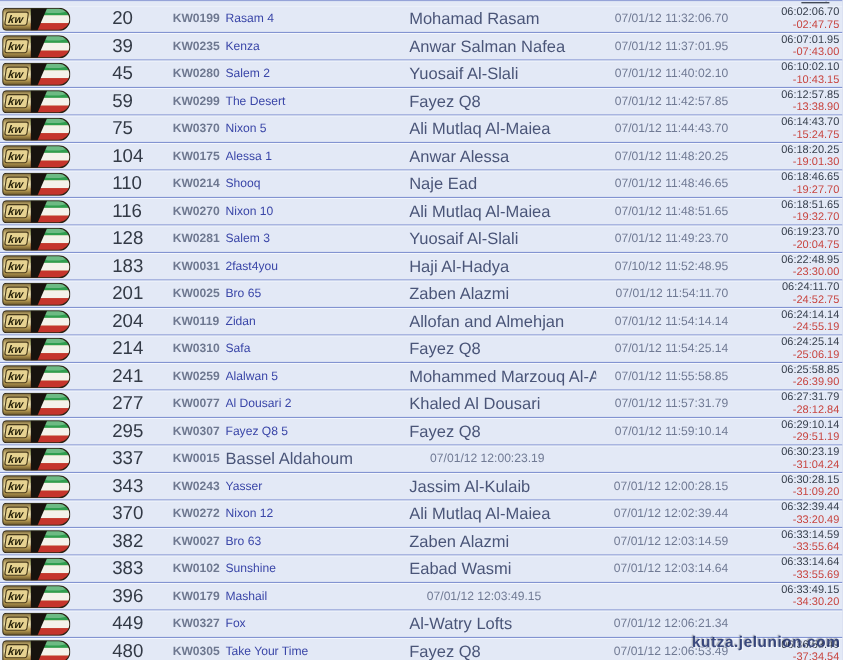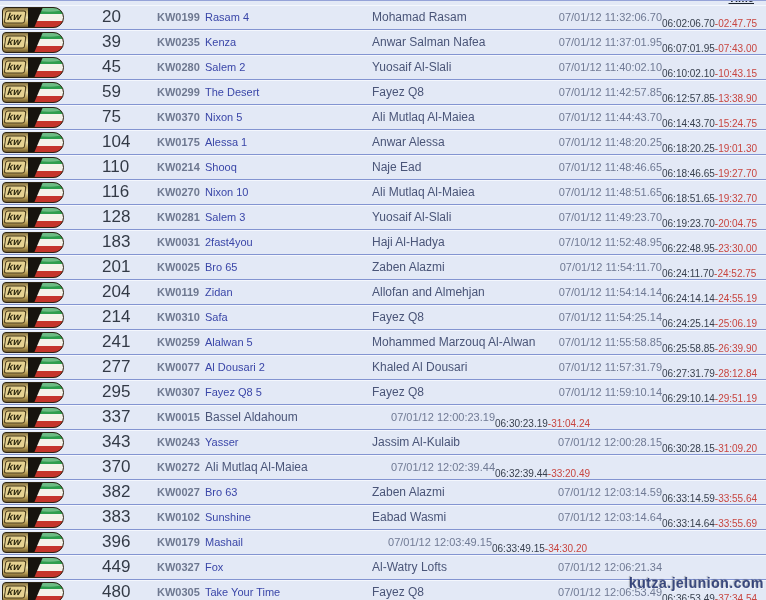--- a/index.html
+++ b/index.html
@@ -25,25 +25,25 @@
   .row{
     display:flex;align-items:center;
     height:24px;border-bottom:1px solid #8394d1;
     box-shadow:inset 0 1px 0 rgba(248,250,255,.8);
     background:#e3e9f6;
   }
   .flag-cell{width:62px;margin-left:2px;flex:0 0 auto;display:flex;align-items:center;}
   .rank{margin-left:38px;width:55px;font-size:17px;color:#333a46;flex:0 0 auto;}
   .ring{width:48px;font-size:11px;color:#6e7890;flex:0 0 auto;font-weight:bold;}
   .pname{width:167px;font-size:11px;color:#3a46a8;flex:0 0 auto;white-space:nowrap;overflow:hidden;}
-  .owner{width:170px;font-size:12px;color:#4a5578;flex:0 0 auto;white-space:nowrap;overflow:hidden;}
+  .owner{width:170px;font-size:15px;color:#4a5578;flex:0 0 auto;white-space:nowrap;overflow:hidden;}
   .clocked{width:120px;font-size:11px;color:#707a94;text-align:right;flex:0 0 auto;white-space:nowrap;}
   .timecell{
     flex:1 1 auto;align-self:stretch;
-    display:flex;flex-direction:row;align-items:flex-end;
+    display:flex;flex-direction:column;align-items:flex-end;
     padding:1px 3px 0 0;box-sizing:border-box;
   }
   .time-main{font-size:10px;line-height:11px;color:#38404e;white-space:nowrap;}
   .time-diff{font-size:10px;line-height:11px;color:#c84540;white-space:nowrap;}
   .watermark{
     position:absolute;top:575px;right:2px;
     font-size:14px;font-weight:bold;letter-spacing:.5px;
     color:rgba(24,42,104,.82);
     text-shadow:1px 1px 0 rgba(255,255,255,.45), -1px -1px 1px rgba(0,0,0,.25);
     pointer-events:none;white-space:nowrap;
@@ -821,20 +821,21 @@
           <g transform="skewX(-8)">
             <rect x="4.5" y="4" width="20" height="12" rx="2" fill="#e6d291" stroke="#47391a" stroke-width="1"></rect>
             <text x="7" y="13.5" font-family="Liberation Sans, sans-serif" font-style="italic" font-weight="bold" font-size="10" fill="#241f08">kw</text>
           </g>
         </g>
         <path d="M4,0.5 H51 A10,10 0 0 1 61.5,10.5 A10,10 0 0 1 51,20.5 H4 A3.5,3.5 0 0 1 0.5,17 V4 A3.5,3.5 0 0 1 4,0.5 Z" fill="none" stroke="#2a2214" stroke-width="1"></path>
       </svg>
     </span>
     <span class="rank">370</span>
     <span class="ring">KW0272</span>
+    <span class="pname">Nixon 12</span>
     <span class="owner">Ali Mutlaq Al-Maiea</span>
     <span class="clocked">07/01/12 12:02:39.44</span>
     <span class="timecell">
       <span class="time-main">06:32:39.44</span>
       <span class="time-diff">-33:20.49</span>
     </span>
   </div>
 
   <div class="row">
     <span class="flag-cell">

